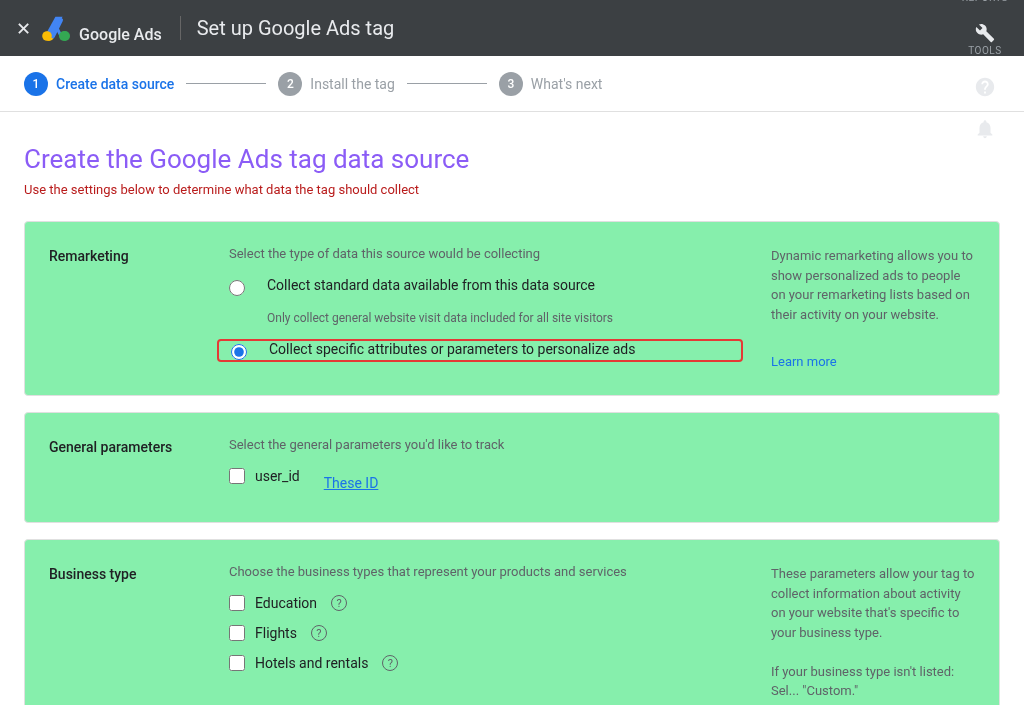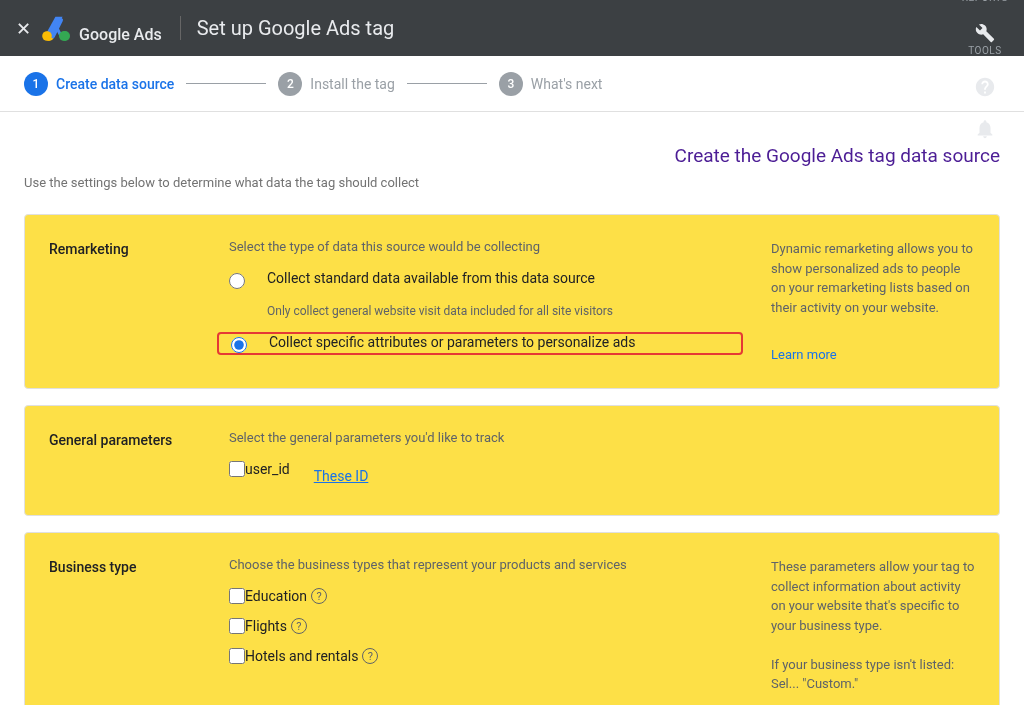--- a/index.html
+++ b/index.html
@@ -46,29 +46,29 @@
     .step-label.active { color: #1a73e8; font-weight: 500; }
     .step-label.inactive { color: #9aa0a6; }
     .step-connector { width: 80px; height: 1px; background: #9aa0a6; margin: 0 12px; }
 
     
     .main-content {
       padding: 32px 24px 0 24px;
       overflow-y: auto;
       height: calc(705px - 112px);
     }
-    .page-title { font-size: 19px; font-weight: 400; color: #4c1d95; margin-bottom: 8px; text-align: right; }
-    .page-subtitle { font-size: 13px; color: #737373; margin-bottom: 24px; }
+    .page-title { font-size: 26px; font-weight: 400; color: #8b5cf6; margin-bottom: 8px; }
+    .page-subtitle { font-size: 13px; color: #b91c1c; margin-bottom: 24px; }
 
     
     .section {
       border: 1px solid #e0e0e0;
       border-radius: 4px;
       margin-bottom: 16px;
-      background: #fde047;
+      background: #86efac;
     }
     .section-inner {
       display: flex;
       padding: 24px;
     }
     .section-label {
       width: 180px;
       min-width: 180px;
       font-size: 14px;
       font-weight: 500;
@@ -96,21 +96,21 @@
     
     .highlighted-option {
       border: 2px solid #e53935;
       border-radius: 4px;
       padding: 0 12px;
       margin-left: -12px;
       margin-right: 12px;
     }
 
     
-    .checkbox-option { display: flex; align-items: center; margin-bottom: 14px; }
+    .checkbox-option { display: flex; align-items: center; gap: 10px; margin-bottom: 14px; }
     .checkbox-input { width: 16px; height: 16px; accent-color: #1a73e8; cursor: pointer; }
     .checkbox-label { font-size: 14px; color: #202124; }
 
     
     .user-id-row { display: flex; align-items: center; gap: 24px; }
     .user-id-link { font-size: 14px; color: #1a73e8; text-decoration: underline; cursor: pointer; }
 
     
     .learn-more { color: #1a73e8; font-size: 13px; cursor: pointer; text-decoration: none; margin-top: 8px; display: inline-block; }
 

